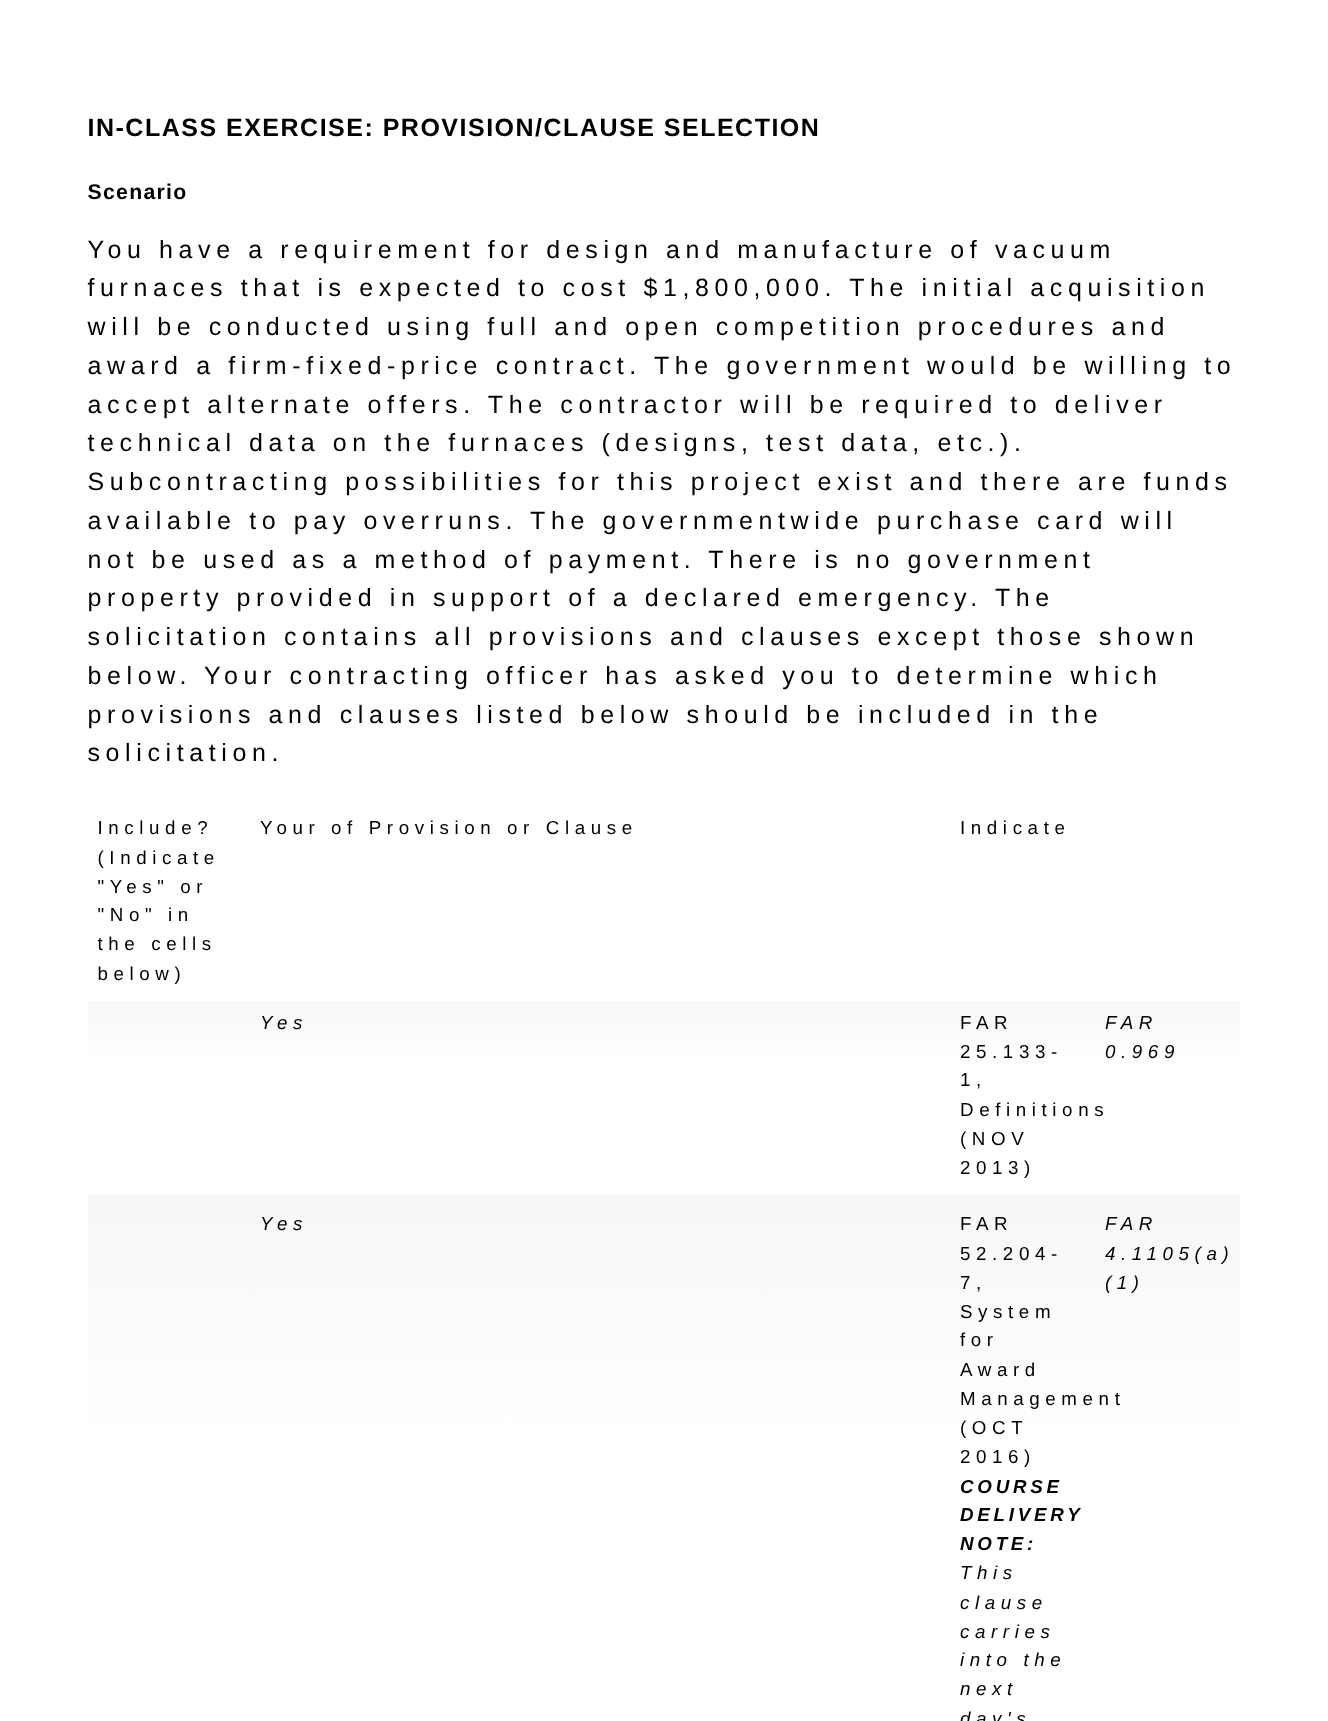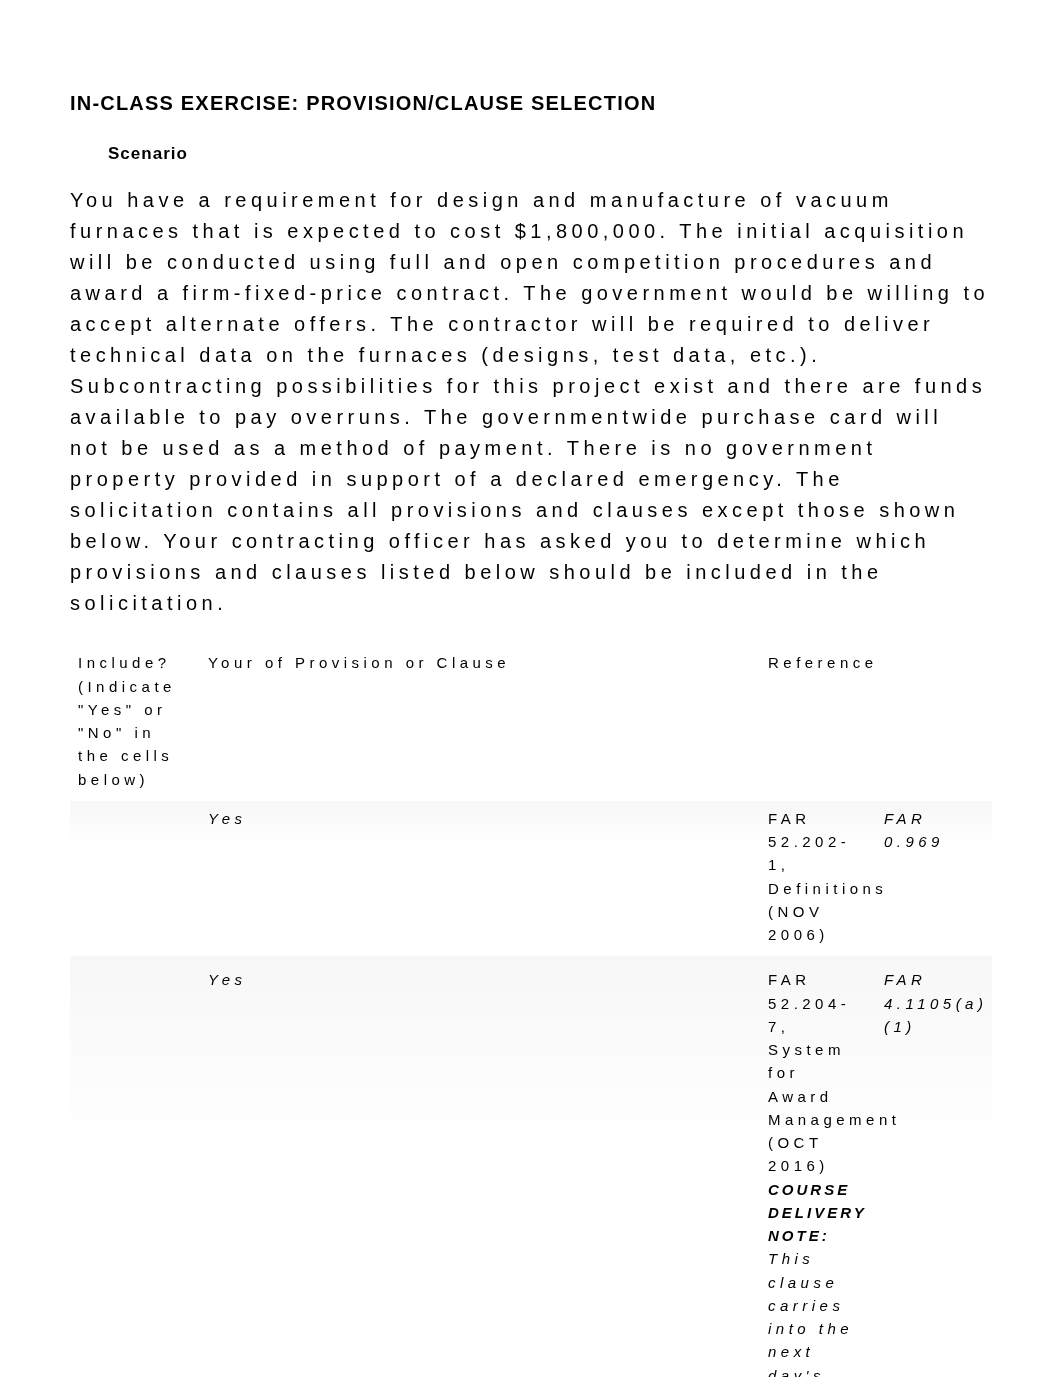--- a/index.html
+++ b/index.html
@@ -1,19 +1,19 @@
 <!DOCTYPE html>
 <html><head>
 <meta charset="utf-8">
 <style>
   * { box-sizing: border-box; margin: 0; padding: 0; }
   html, body { width: 1062px; height: 1377px; background: #ffffff; font-family: Verdana, Geneva, sans-serif; color: #000; }
   .page { padding: 88px 70px 60px 70px; letter-spacing: 0.28em; line-height: 1.55; overflow: hidden; }
   .title { font-weight: 700; text-align: left; font-size: 20px; margin-bottom: 22px; letter-spacing: 0.06em; }
-  .scenario-label { font-weight: 700; font-size: 17px; margin-bottom: 18px; letter-spacing: 0.06em; margin-left: 38px; }
+  .scenario-label { font-weight: 700; font-size: 17px; margin-bottom: 18px; letter-spacing: 0.06em; }
   .scenario-body { font-size: 20px; white-space: normal; margin-bottom: 26px; }
   table { border-collapse: collapse; width: 100%; table-layout: fixed; font-size: 15px; }
   th, td { padding: 6px 8px 10px 8px; vertical-align: top; text-align: left; }
   th { font-weight: 400; }
   col.c1 { width: 130px; }
   col.c2 { width: 560px; }
   col.c3 { width: auto; }
   tbody tr { border-top: 0; }
   tbody tr td { position: relative; }
   tbody tr::before { content: ""; display: block; }
@@ -38,27 +38,27 @@
   <table>
     <colgroup>
       <col class="c1">
         <col class="c2">
         <col class="c3">
     </colgroup>
     <thead>
       <tr>
         <th>Include? (Indicate "Yes" or "No" in the cells below)</th>
         <th>Your of Provision or Clause</th>
-        <th>Reference</th>
+        <th>Indicate</th>
       </tr>
     </thead>
     <tbody>
       <tr>
         <td class="yn">Yes</td>
-        <td>FAR 52.202-1, Definitions (NOV 2006)</td>
+        <td>FAR 25.133-1, Definitions (NOV 2013)</td>
         <td class="ref-it">FAR 0.969</td>
       </tr>
       <tr>
         <td class="yn">Yes</td>
         <td>
           <span>FAR 52.204-7, System for Award Management (OCT 2016)</span><br>
           <span class="note">COURSE DELIVERY NOTE:</span><span class="note-rest"> This clause carries into the next day's class exercise titled, Responding to Inquiries from Potential Offerors.</span>
         </td>
         <td class="ref-it">FAR 4.1105(a)(1)</td>
       </tr>

